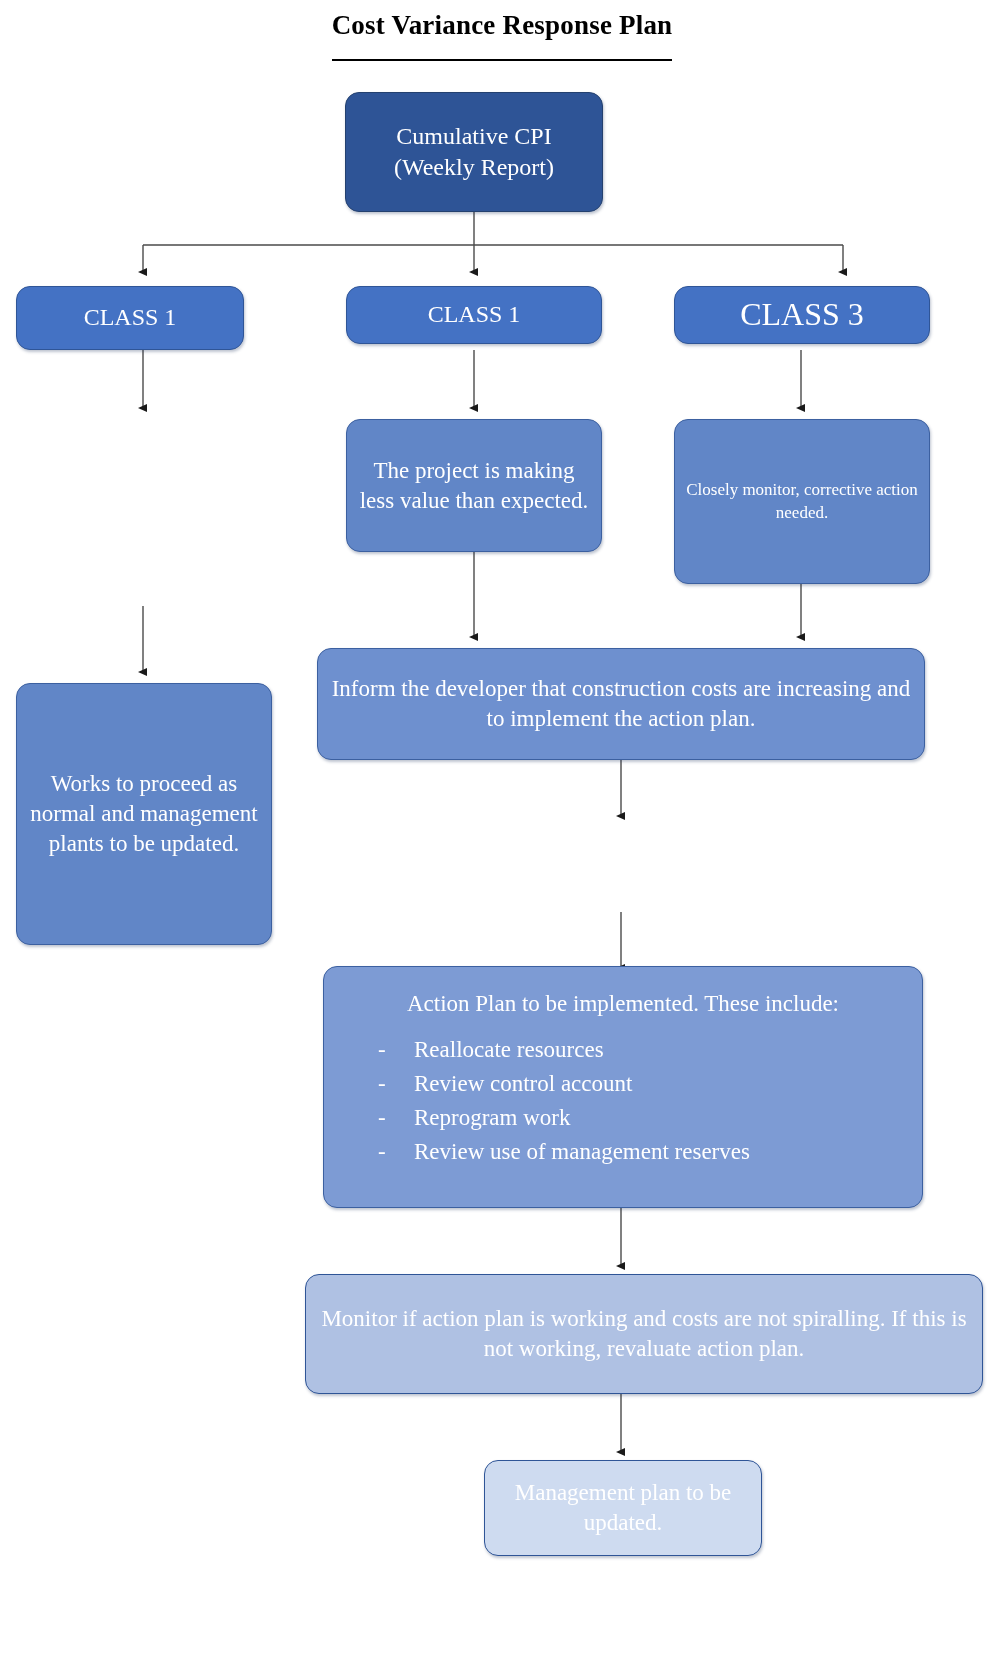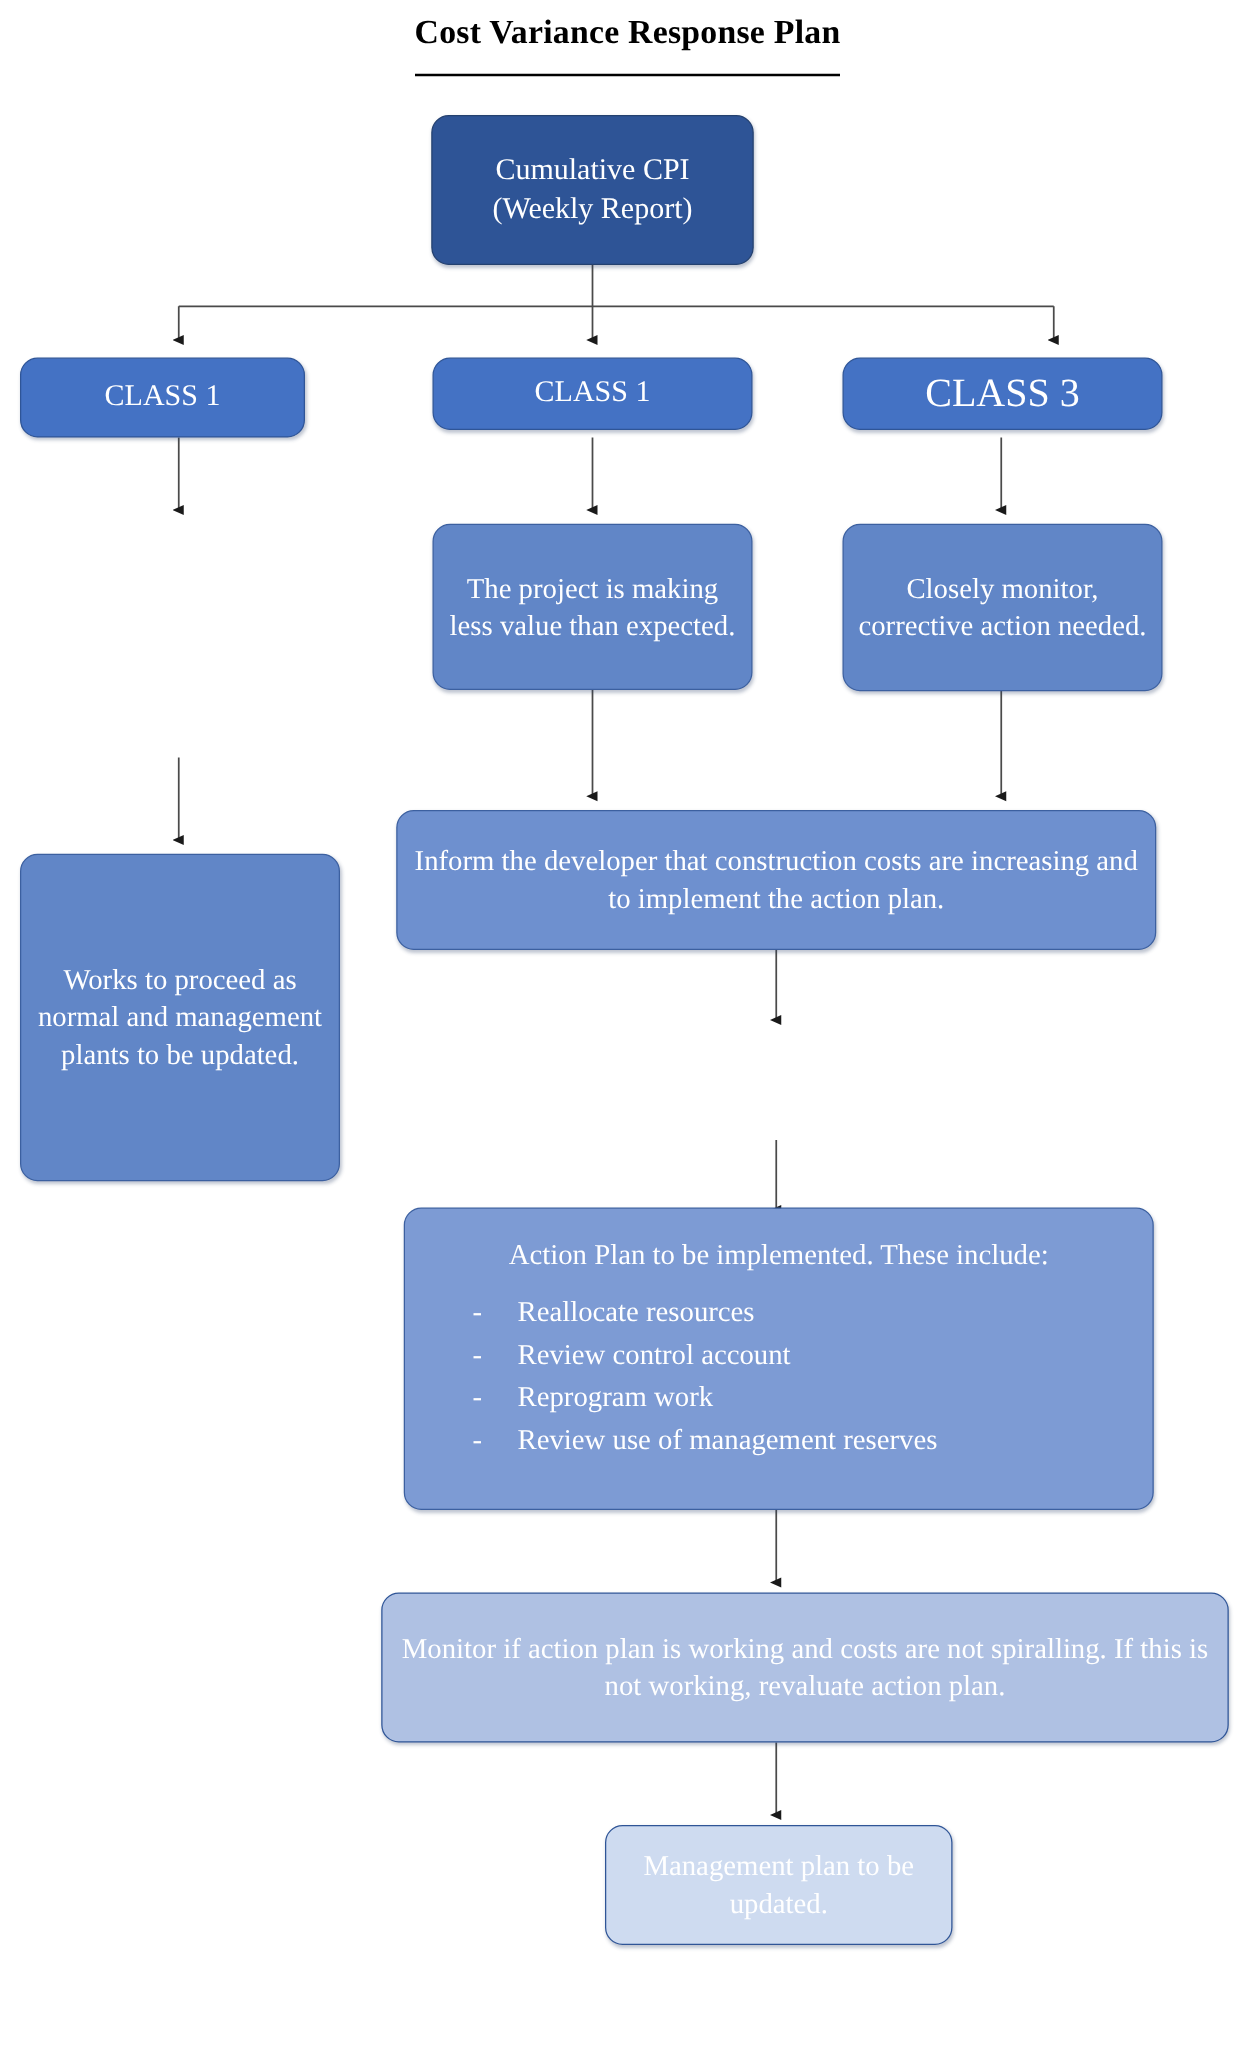--- a/index.html
+++ b/index.html
@@ -135,21 +135,21 @@
 
   <div class="node tone-mid" style="left:674px; top:286px; width:256px; height:58px; font-size:32px;">
     <span class="txt">CLASS 3</span>
   </div>
 
 
   <div class="node tone-soft" style="left:346px; top:419px; width:256px; height:133px; font-size:23px;">
     <span class="txt">The project is making less value than expected.</span>
   </div>
 
-  <div class="node tone-soft" style="left:674px; top:419px; width:256px; height:134px; font-size:23px;">
+  <div class="node tone-soft" style="left:674px; top:419px; width:256px; height:165px; font-size:17px;">
     <span class="txt">Closely monitor, corrective action needed.</span>
   </div>
 
   <div class="node tone-soft" style="left:16px; top:683px; width:256px; height:262px; font-size:23px;">
     <span class="txt">Works to proceed as normal and management plants to be updated.</span>
   </div>
 
   <div class="node tone-soft2" style="left:317px; top:648px; width:608px; height:112px; font-size:23px;">
     <span class="txt">Inform the developer that construction costs are increasing and to implement the action plan.</span>
   </div>

